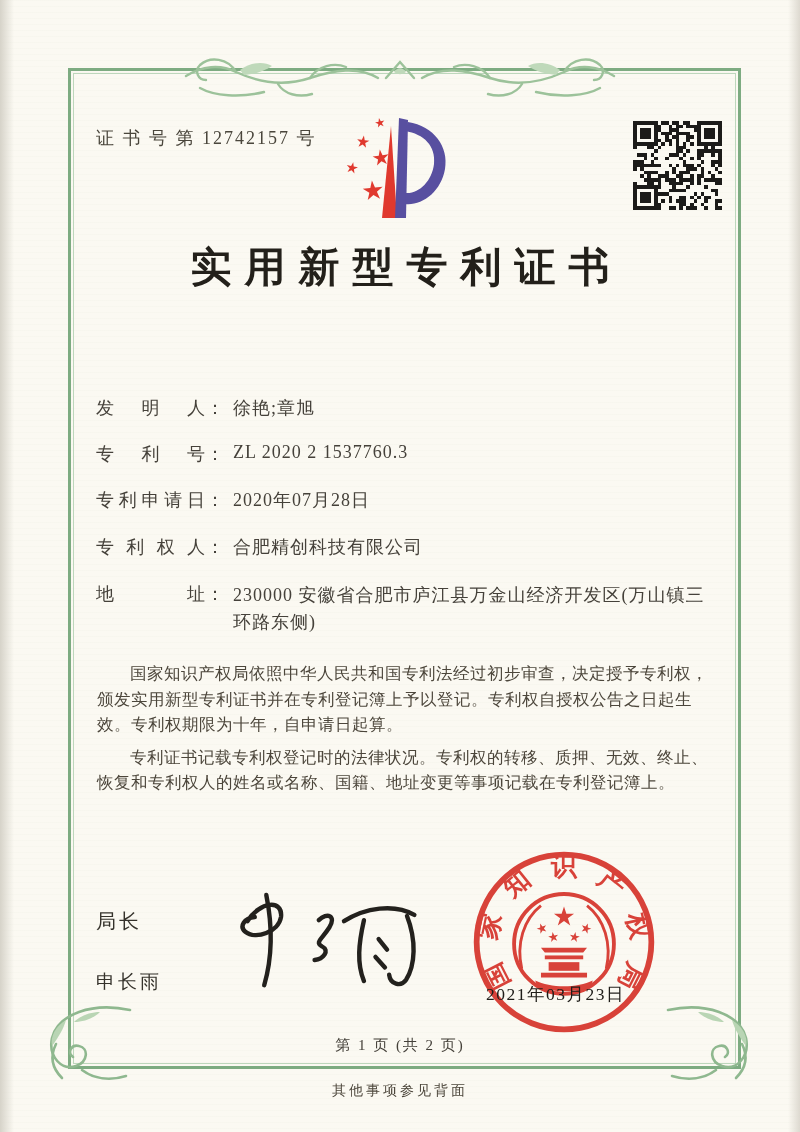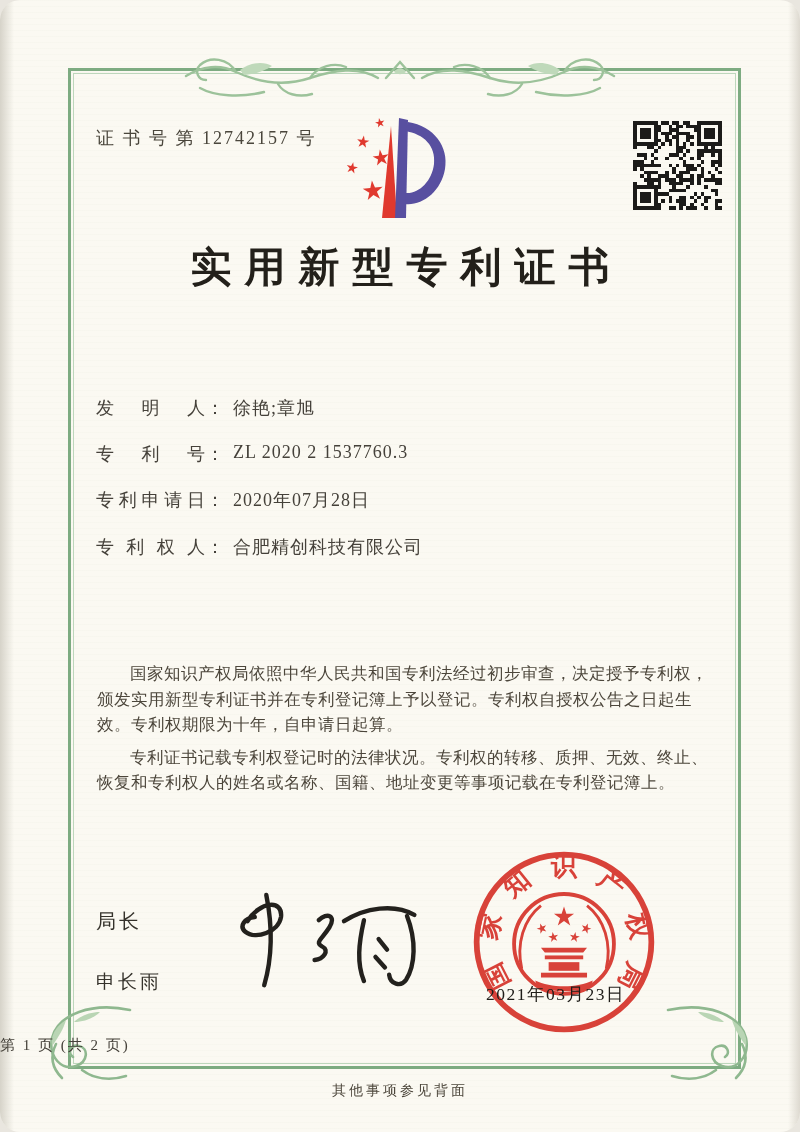--- a/index.html
+++ b/index.html
@@ -2,21 +2,20 @@
 <html><head>
 <meta charset="utf-8">
 <style>
   html,body{margin:0;padding:0;background:#e9e6df;}
   .paper{
     position:relative;width:800px;height:1132px;overflow:hidden;
     background:#fbf9f2;
     background-image:repeating-linear-gradient(to bottom, rgba(190,200,170,0.05) 0 1px, rgba(0,0,0,0) 1px 6px);
     font-family:"Liberation Serif","DejaVu Serif",serif;
     color:#3b372f;
-    border-radius:20px;
   }
   .paper::before{content:"";position:absolute;left:0;top:0;bottom:0;width:14px;
     background:linear-gradient(90deg,#d6d3c9,rgba(214,211,201,0));pointer-events:none;}
   .paper::after{content:"";position:absolute;right:0;top:0;bottom:0;width:12px;
     background:linear-gradient(270deg,#ddd9d0,rgba(221,217,208,0));pointer-events:none;}
   .frame{position:absolute;left:68px;top:68px;width:667px;height:995px;border:3px solid #7dab81;}
   .frame-inner{position:absolute;inset:2px;border:1px solid #bdd7bc;}
   .cert-no{position:absolute;left:96px;top:126px;font-size:18px;letter-spacing:2px;color:#4a463c;}
   .logo{position:absolute;left:336px;top:108px;width:124px;height:122px;}
   .qr{position:absolute;left:633px;top:121px;width:89px;height:89px;}
@@ -29,21 +28,21 @@
   .row-addr .val{display:inline-block;width:486px;white-space:normal;line-height:27px;}
   .pair2{position:absolute;left:330px;top:0;}
   .paras{position:absolute;left:97px;top:661px;width:616px;font-size:16.5px;line-height:25.5px;
     letter-spacing:0.5px;color:#4c463b;}
   .paras p{margin:0 0 7px 0;text-indent:2em;}
   .signer-title{position:absolute;left:96px;top:908px;font-size:20px;letter-spacing:3px;color:#35322b;}
   .signer-name{position:absolute;left:96px;top:942px;font-size:19px;letter-spacing:3px;color:#35322b;margin-top:27px;}
   .signature{position:absolute;left:218px;top:884px;width:210px;height:108px;}
   .seal{position:absolute;left:468px;top:846px;width:192px;height:192px;opacity:0.93;}
   .seal-date{position:absolute;left:486px;top:982px;font-size:17.5px;letter-spacing:1.5px;color:#1f1d19;}
-  .page-num{position:absolute;left:0;top:1036px;width:100%;text-align:left;font-size:15px;
+  .page-num{position:absolute;left:0;top:1036px;width:100%;text-align:center;font-size:15px;
     letter-spacing:2px;color:#45413a;}
   .back-note{position:absolute;left:0;top:1082px;width:100%;text-align:center;font-size:14px;
     letter-spacing:3px;color:#4c463b;}
   .flourish-top{position:absolute;left:180px;top:36px;width:440px;height:72px;}
   .flourish-bl{position:absolute;left:42px;top:1004px;width:92px;height:80px;}
   .flourish-br{position:absolute;left:664px;top:1004px;width:92px;height:80px;transform:scaleX(-1);}
 </style>
 </head>
 <body>
 
@@ -436,20 +435,23 @@
   </div>
   <div class="row" style="top:442px">
     <span class="lab">专利号</span><span class="colon">：</span><span class="val">ZL 2020 2 1537760.3</span>
   </div>
   <div class="row" style="top:488px">
     <span class="lab">专利申请日</span><span class="colon">：</span><span class="val">2020年07月28日</span>
   </div>
   <div class="row" style="top:535px">
     <span class="lab">专利权人</span><span class="colon">：</span><span class="val">合肥精创科技有限公司</span>
   </div>
+  <div class="row row-addr" style="top:582px">
+    <span class="lab">地址</span><span class="colon">：</span><span class="val">230000 安徽省合肥市庐江县万金山经济开发区(万山镇三环路东侧)</span>
+  </div>
 
   <div class="paras">
     <p>国家知识产权局依照中华人民共和国专利法经过初步审查，决定授予专利权，颁发实用新型专利证书并在专利登记簿上予以登记。专利权自授权公告之日起生效。专利权期限为十年，自申请日起算。</p>
     <p>专利证书记载专利权登记时的法律状况。专利权的转移、质押、无效、终止、恢复和专利权人的姓名或名称、国籍、地址变更等事项记载在专利登记簿上。</p>
   </div>
 
   <div class="signer-title">局长</div>
   <div class="signer-name">申长雨</div>
 
   <svg class="signature" viewBox="0 0 200 100">

